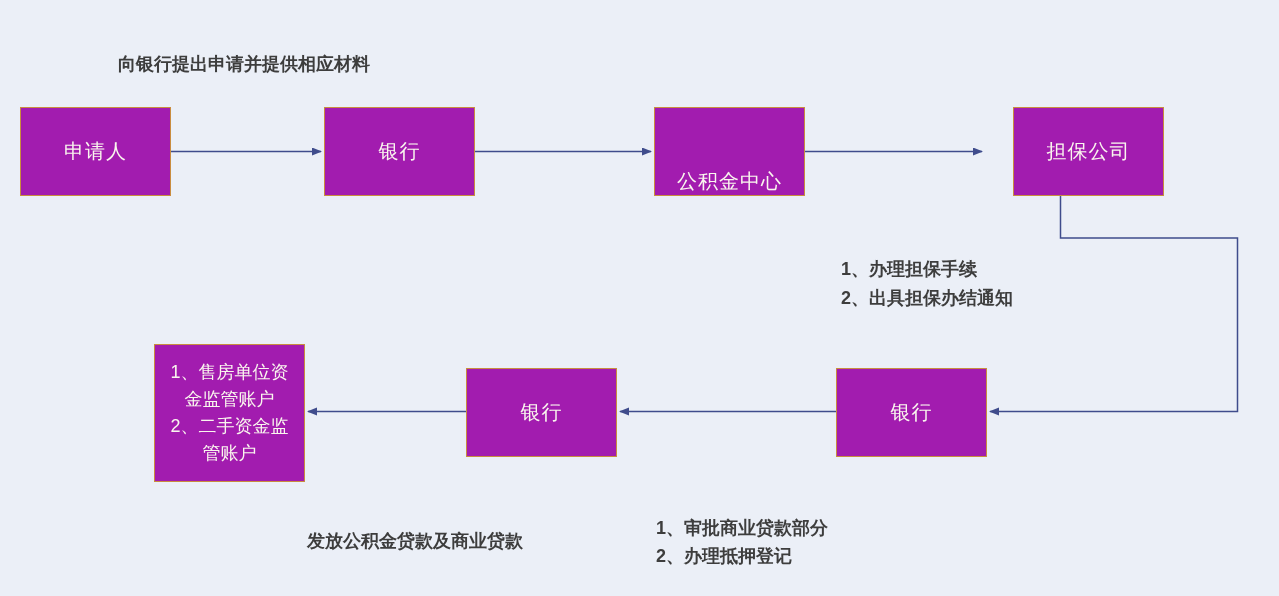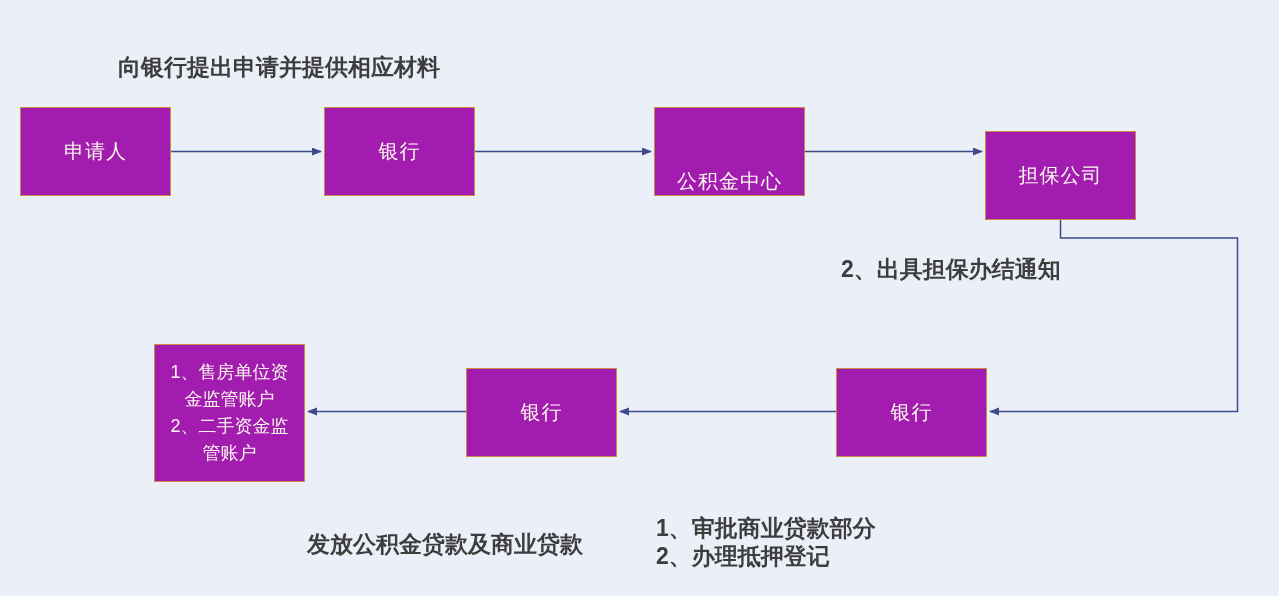--- a/index.html
+++ b/index.html
@@ -35,35 +35,35 @@
     text-align: center;
     font-size: 20px;
     font-weight: 400;
     letter-spacing: 1px;
     z-index: 2;
   }
   .node-small { width: 151px; height: 89px; }
   .n-applicant   { left: 20px;  top: 107px; }
   .n-bank-top    { left: 324px; top: 107px; }
   .n-fund-center { left: 654px; top: 107px; justify-content: flex-end; }
-  .n-guarantee   { left: 985px; top: 107px; margin-top: 24px; }
+  .n-guarantee   { left: 1013px; top: 107px; }
   .n-bank-right  { left: 836px; top: 368px; }
   .n-bank-middle { left: 466px; top: 368px; }
   .n-accounts {
     left: 154px; top: 344px;
     width: 151px; height: 138px;
     font-size: 18px;
     line-height: 27px;
     letter-spacing: 0;
     align-items: center;
   }
   .annotation {
     position: absolute;
     color: #3D3D3D;
-    font-size: 23px;
+    font-size: 18px;
     font-weight: 700;
     white-space: nowrap;
     z-index: 2;
   }
   .a-apply    { left: 118px; top: 52px; }
   .a-survey   { left: 461px; top: 44px;  line-height: 30px; }
   .a-approve-fund { left: 841px; top: 59px; }
   .a-guarantee    { left: 841px; top: 255px; line-height: 29px; }
   .a-issue        { left: 307px; top: 529px; }
   .a-approve-comm { left: 656px; top: 514px; line-height: 28px; }
@@ -115,20 +115,21 @@
     <span>银行</span>
   </div>
 
   <div class="annotation a-apply">
     <div>向银行提出申请并提供相应材料</div>
   </div>
 
 
 
   <div class="annotation a-guarantee">
+    <div>1、办理担保手续</div>
     <div>2、出具担保办结通知</div>
   </div>
 
   <div class="annotation a-issue">
     <div>发放公积金贷款及商业贷款</div>
   </div>
 
   <div class="annotation a-approve-comm">
     <div>1、审批商业贷款部分</div>
     <div>2、办理抵押登记</div>

